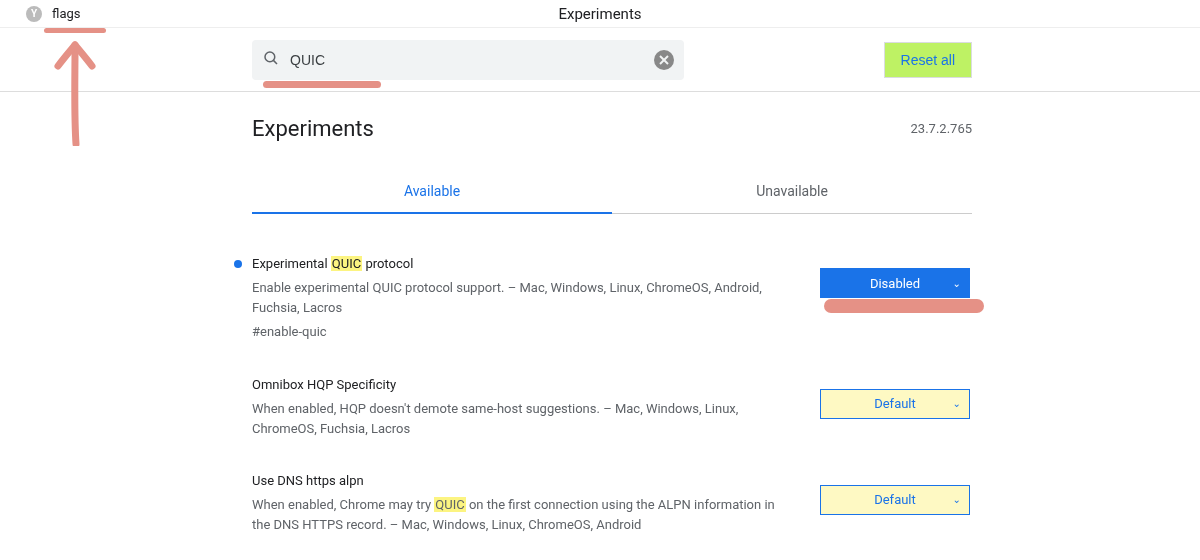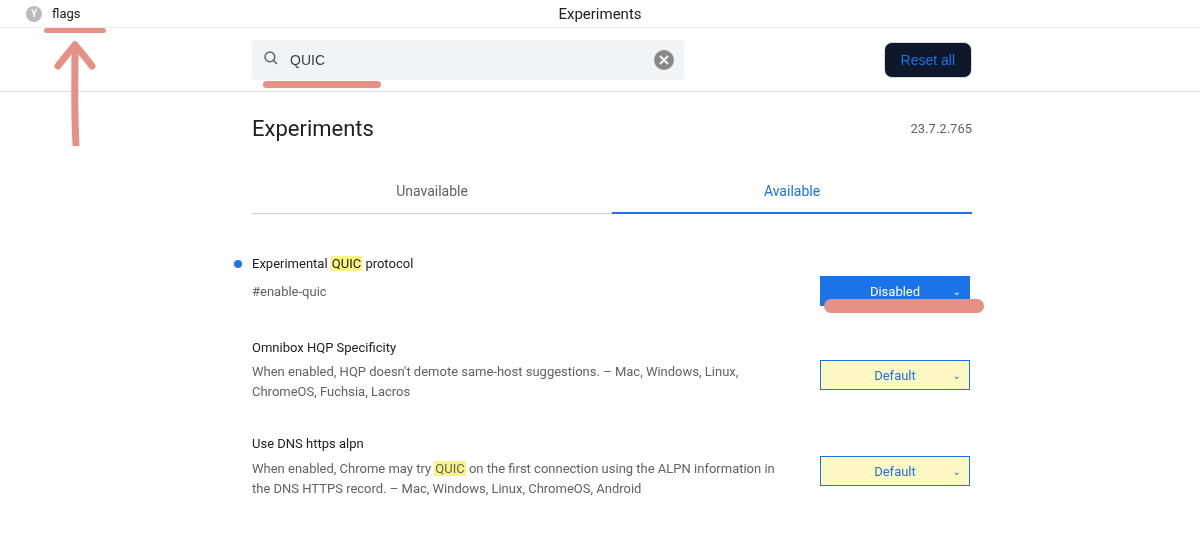--- a/index.html
+++ b/index.html
@@ -87,24 +87,24 @@
       width: 20px; height: 20px;
       border-radius: 50%;
       background: #888;
       color: #f1f3f4;
       display: flex; align-items: center; justify-content: center;
       cursor: pointer;
       font-size: 12px;
     }
     .reset-all {
       border: 1px solid #dadce0;
-      border-radius: 8px;
+      border-radius: 0;
       padding: 9px 16px;
       color: #1a73e8;
-      background: #0f172a;
+      background: #bef264;
       font-size: 14px;
       cursor: pointer;
     }
 
     .experiments-header {
       display: flex;
       align-items: center;
       justify-content: space-between;
       padding-top: 24px;
     }
@@ -170,21 +170,21 @@
       color: #202124;
       font-weight: normal;
     }
     .experiment .hash {
       color: #5f6368;
       display: inline-block;
       margin-top: 4px;
     }
     .experiment .select-wrap {
       width: 152px;
-      margin-top: 22px;
+      margin-top: 14px;
     }
     .select {
       width: 150px;
       height: 30px;
       border: 1px solid #1a73e8;
       background: #fef9c3;
       color: #1a73e8;
       display: flex;
       align-items: center;
       justify-content: center;
@@ -249,32 +249,33 @@
   </div>
 </div>
 
 <div class="content-wrap">
   <div class="experiments-header">
     <h1>Experiments</h1>
     <span class="version">23.7.2.765</span>
   </div>
 
   <div class="tabs">
+    <div class="tab active">Available</div>
     <div class="tab">Unavailable</div>
-    <div class="tab active">Available</div>
   </div>
 
   <div class="experiment" style="padding-top:40px">
     <div class="desc">
       <div class="title-row">
         <span class="dot"></span>
         <span class="title">
           <span>Experimental </span><mark>QUIC</mark><span> protocol</span>
         </span>
       </div>
+      <div>Enable experimental QUIC protocol support. – Mac, Windows, Linux, ChromeOS, Android, Fuchsia, Lacros</div>
       <a class="hash"><span>#enable-quic</span></a>
     </div>
     <div class="select-wrap">
       <div class="select filled">
         <span>Disabled</span>
         <span class="chev">⌄</span>
       </div>
     </div>
   </div>
 

